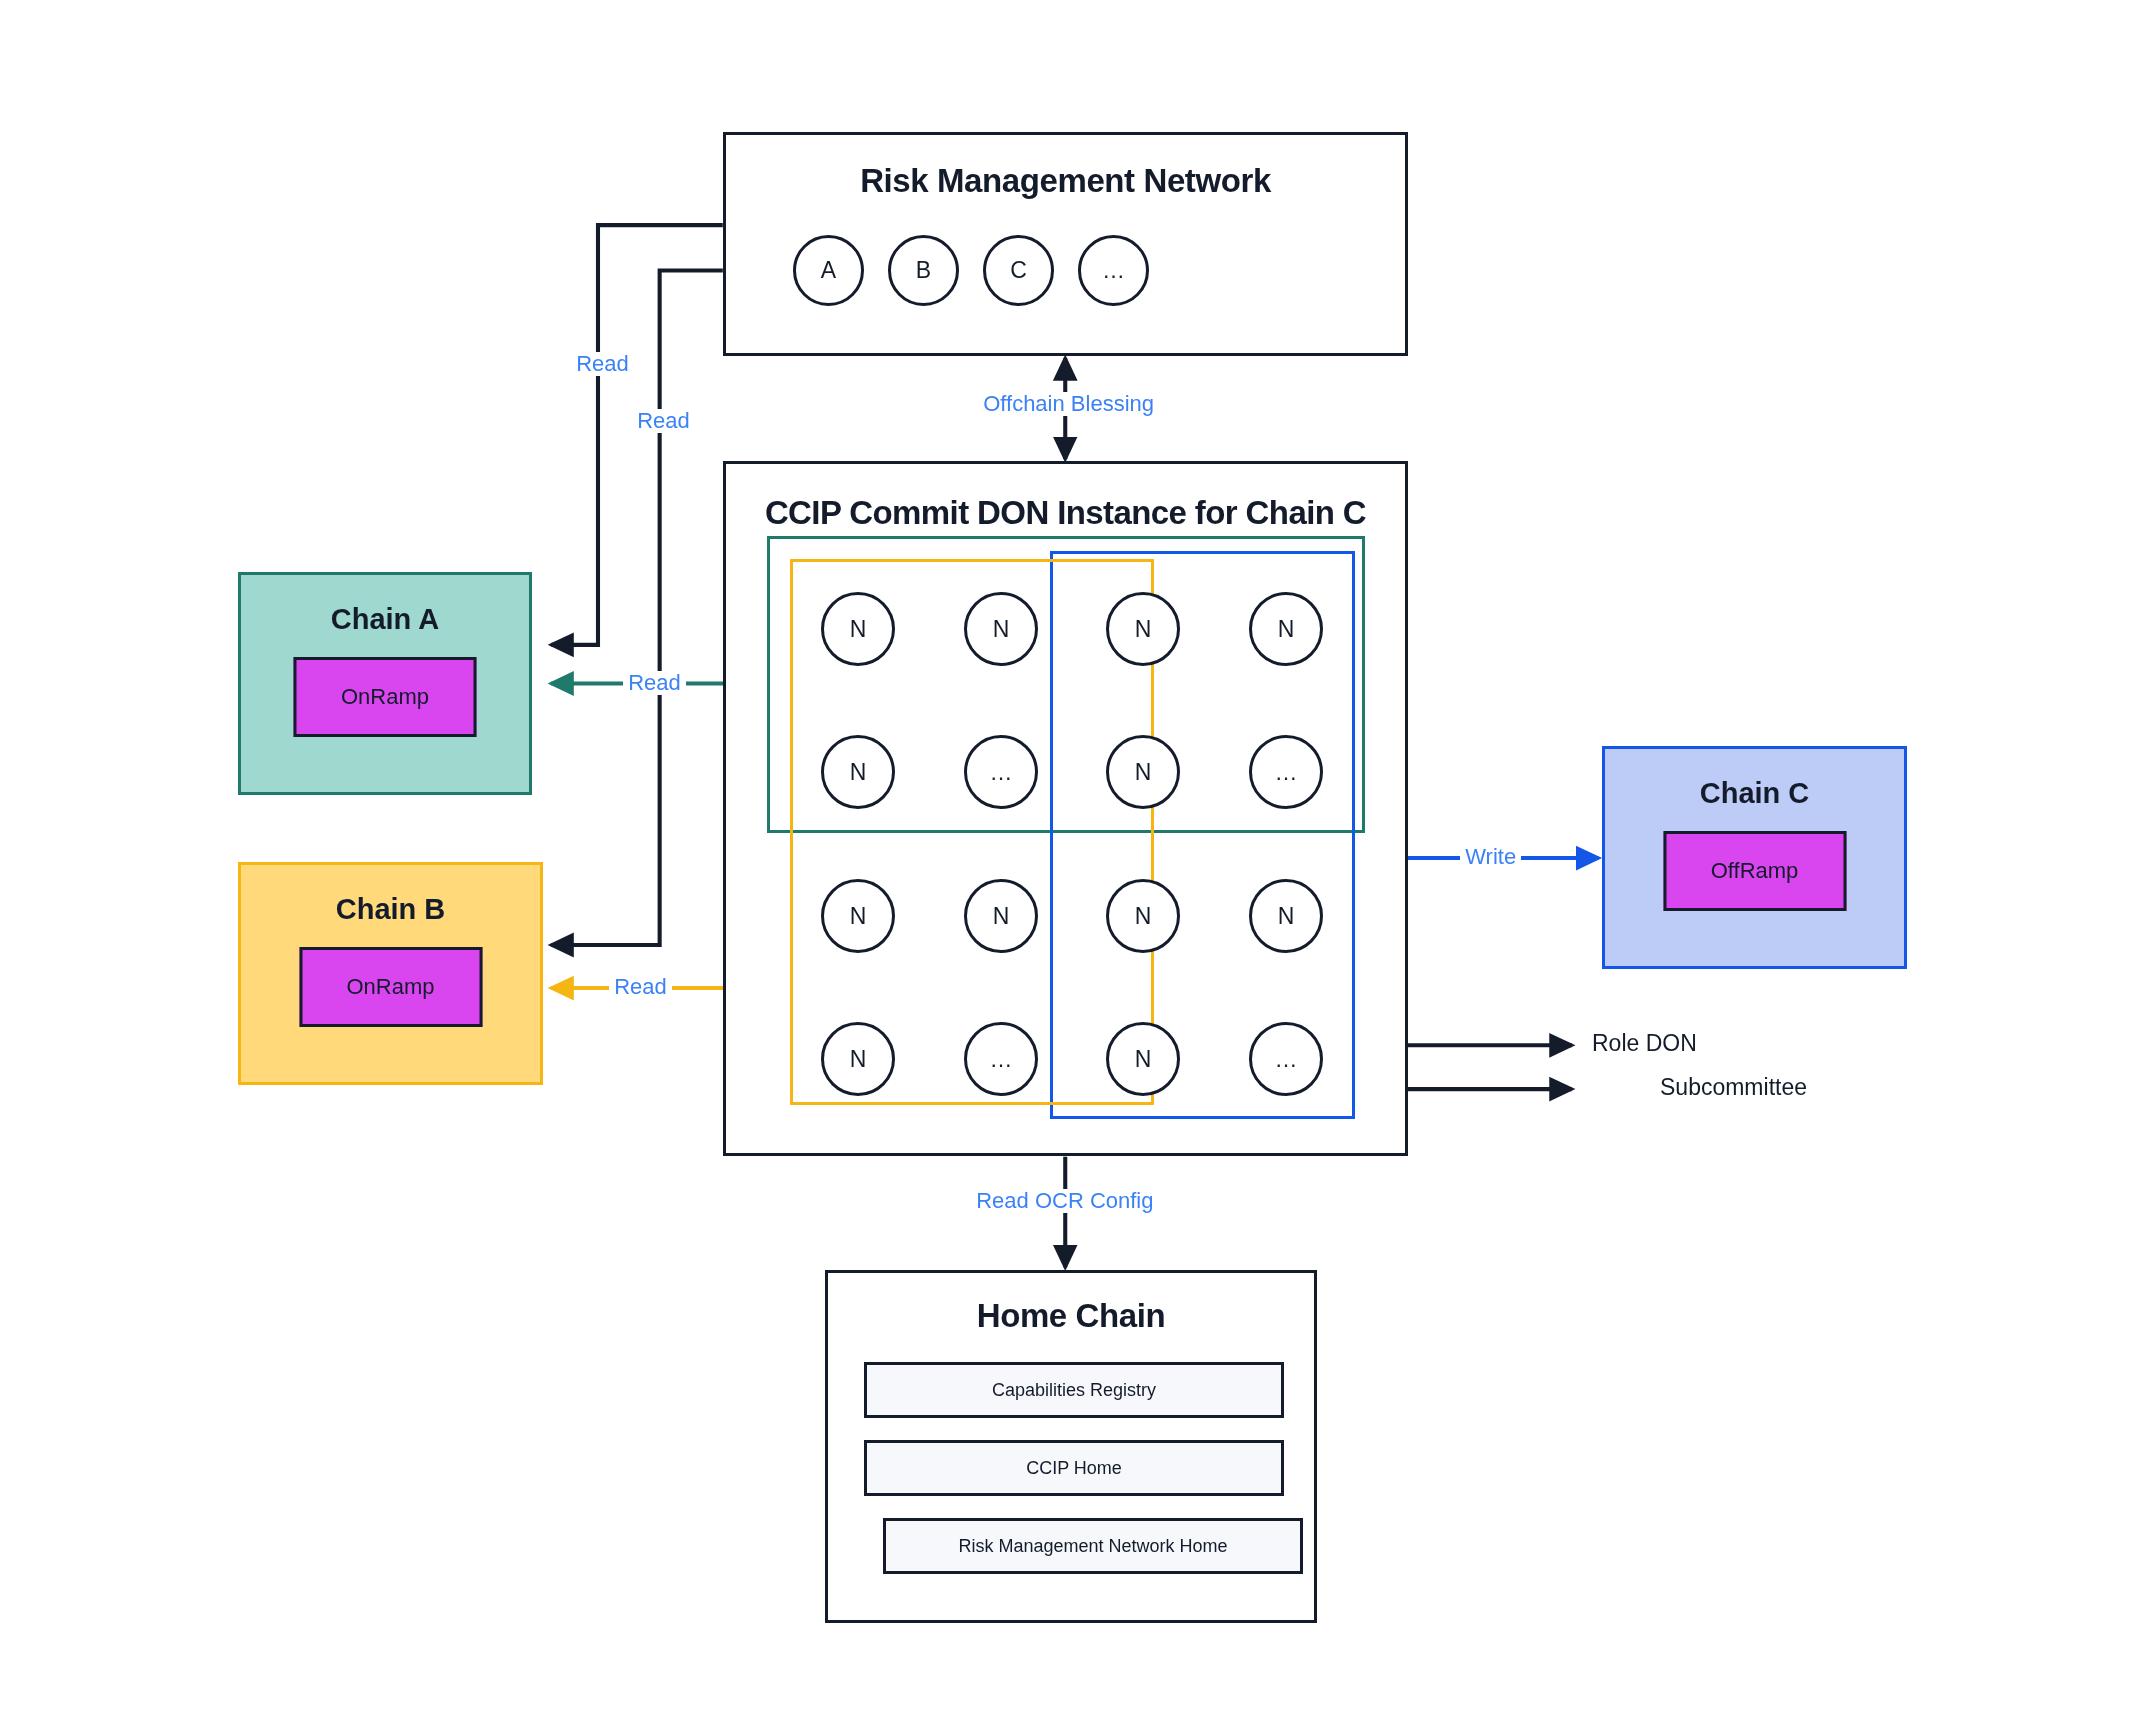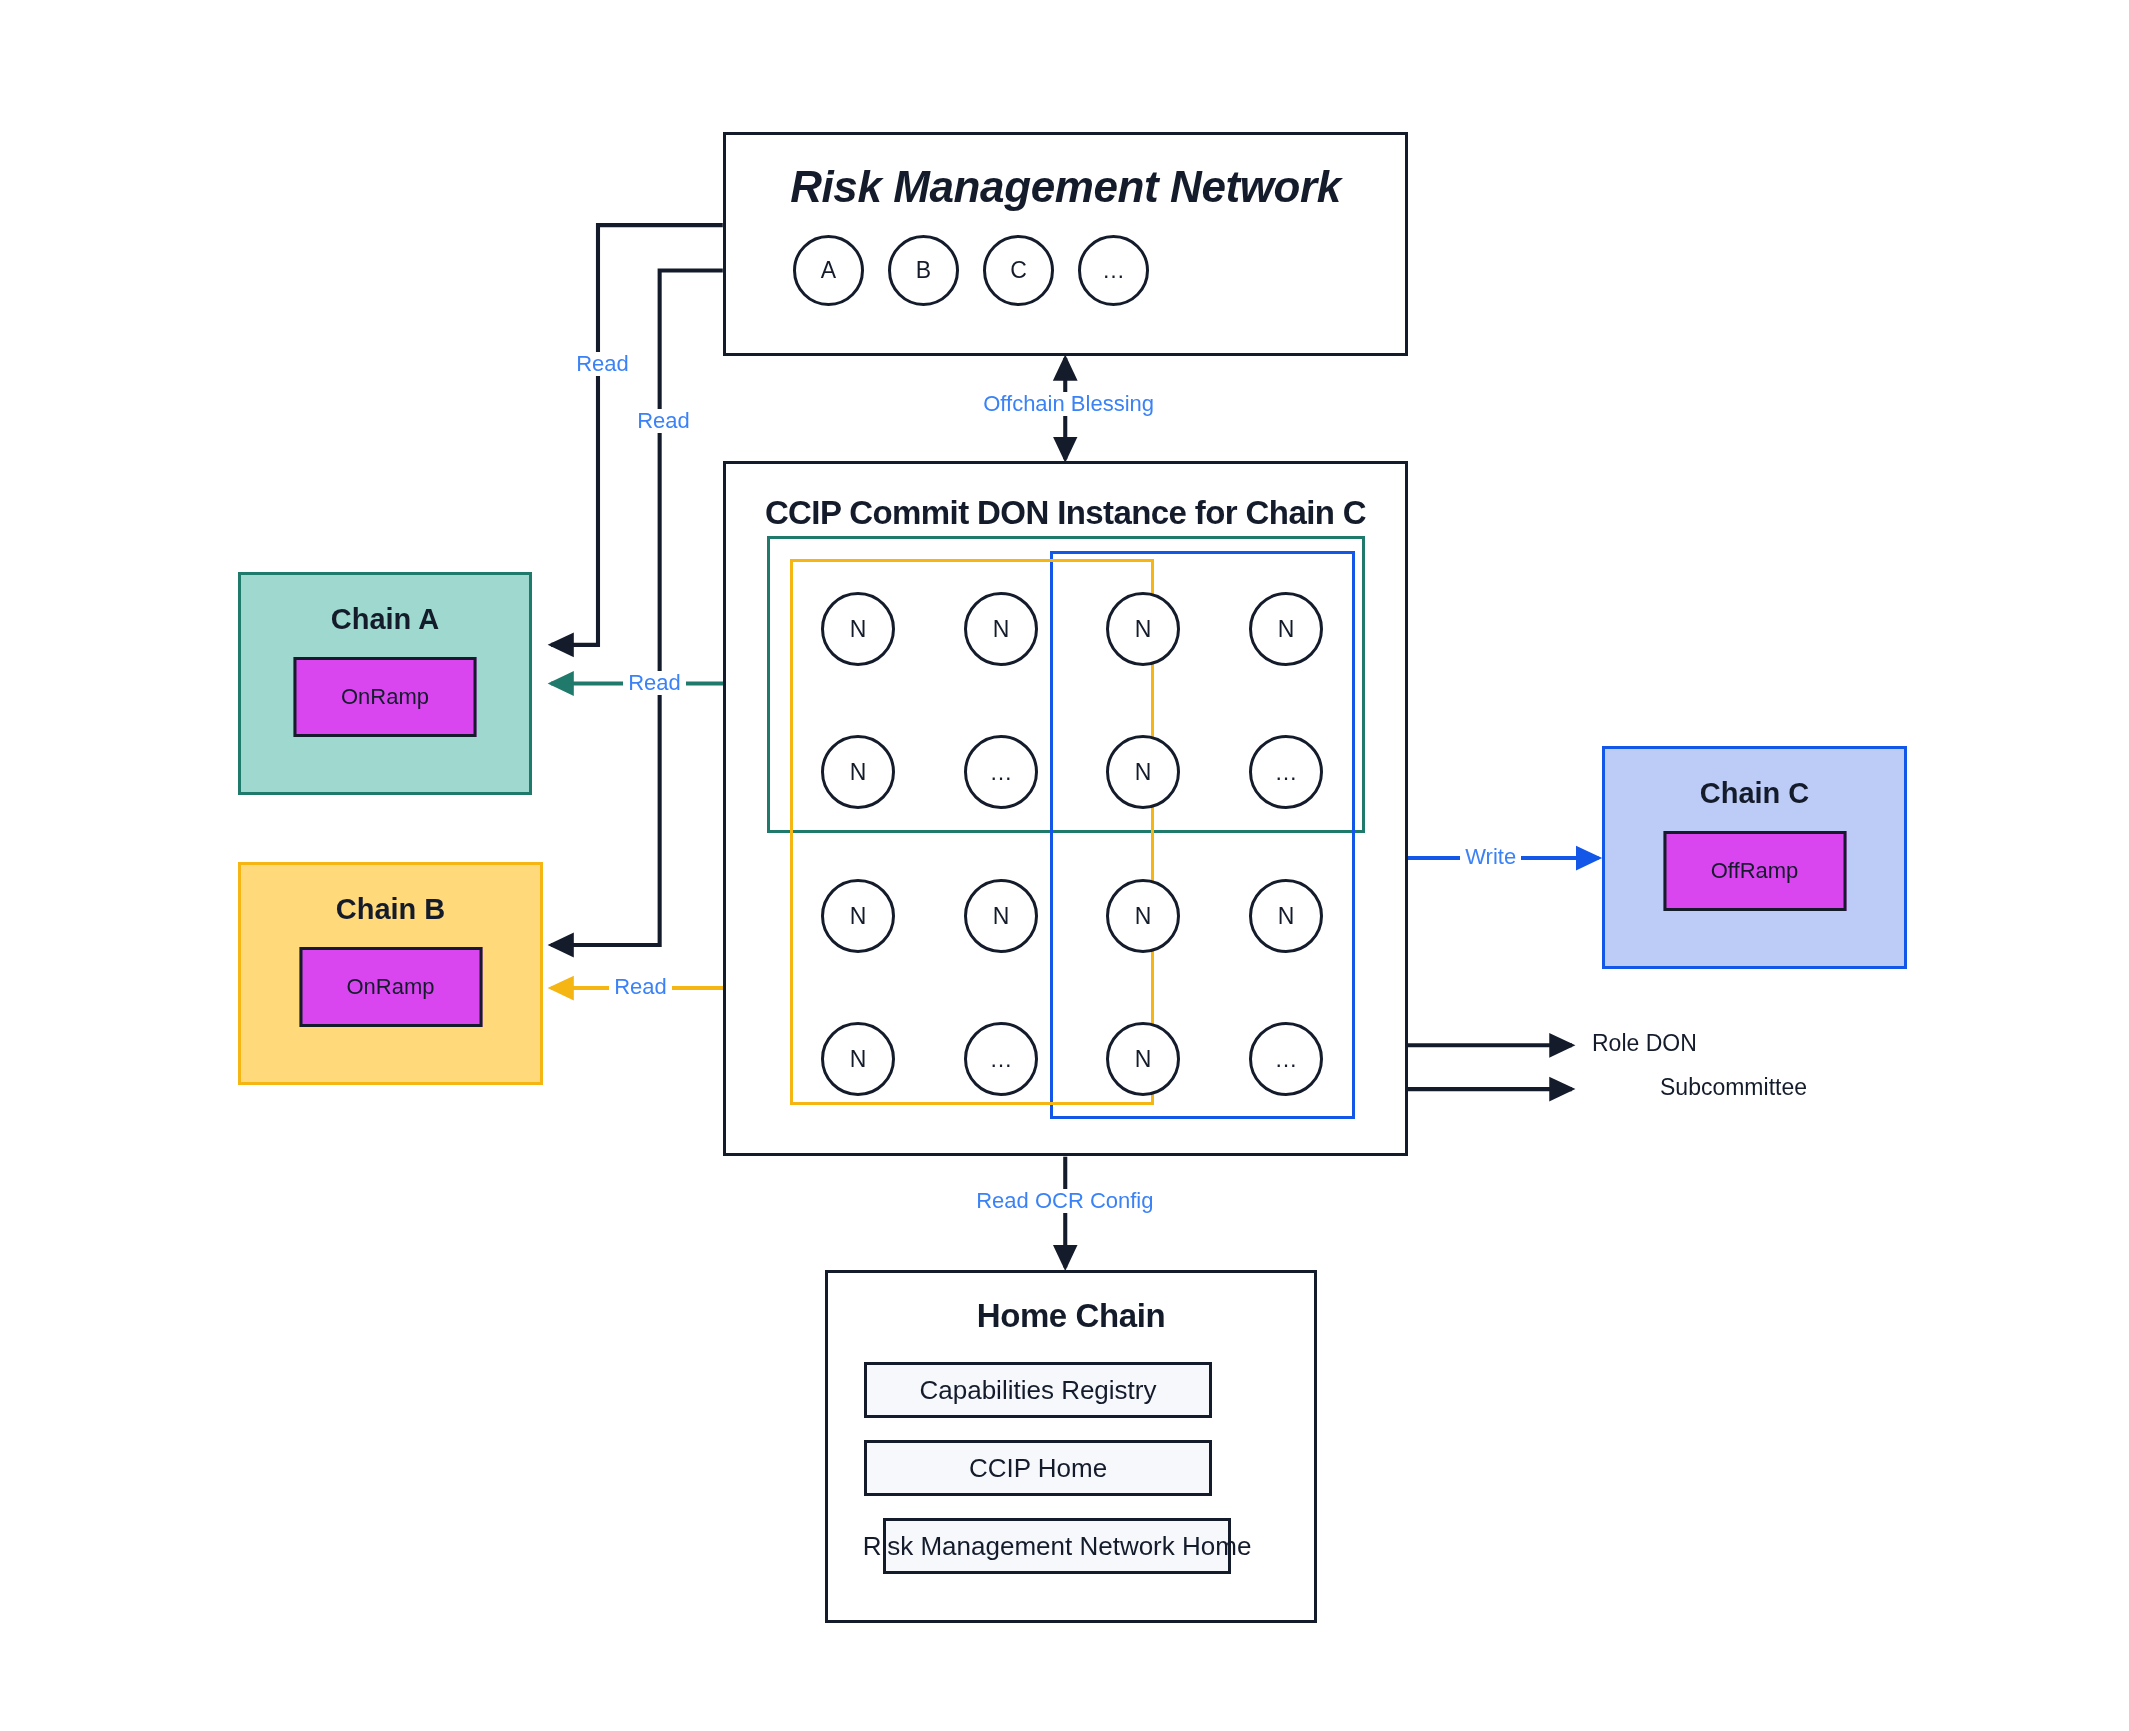--- a/index.html
+++ b/index.html
@@ -37,21 +37,21 @@
     position: absolute;
     left: 0; right: 0;
     text-align: center;
     font-weight: bold;
     color: #141c2c;
     white-space: nowrap;
   }
 
   
   #rmn-box { left: 723px; top: 132px; width: 685px; height: 224px; }
-  #rmn-title { top: 27px; font-size: 44px; letter-spacing: -0.4px; font-style: italic; }
+  #rmn-title { top: 27px; font-size: 33px; letter-spacing: -0.4px; }
 
   .node-circle {
     position: absolute;
     border: 3px solid #141c2c;
     border-radius: 50%;
     background: #ffffff;
     display: flex;
     align-items: center;
     justify-content: center;
     font-size: 23px;
@@ -97,28 +97,28 @@
     font-size: 22px;
     color: #141c2c;
   }
 
   
   #home-chain { left: 825px; top: 1270px; width: 492px; height: 353px; }
   #home-title { top: 24px; font-size: 33px; letter-spacing: -0.4px; }
   .home-row {
     position: absolute;
     left: 36px;
-    width: 348px;
+    width: 420px;
     height: 56px;
     background: #f7f8fc;
     border: 3.7px solid #141c2c;
     display: flex;
     align-items: center;
     justify-content: center;
-    font-size: 26px;
+    font-size: 18px;
     color: #141c2c;
     white-space: nowrap;
   }
   #home-row-0 { top: 89px; }
   #home-row-1 { top: 167px; }
   #home-row-2 { top: 245px; margin-left: 19px; }
 
   
   .edge-label {
     position: absolute;

